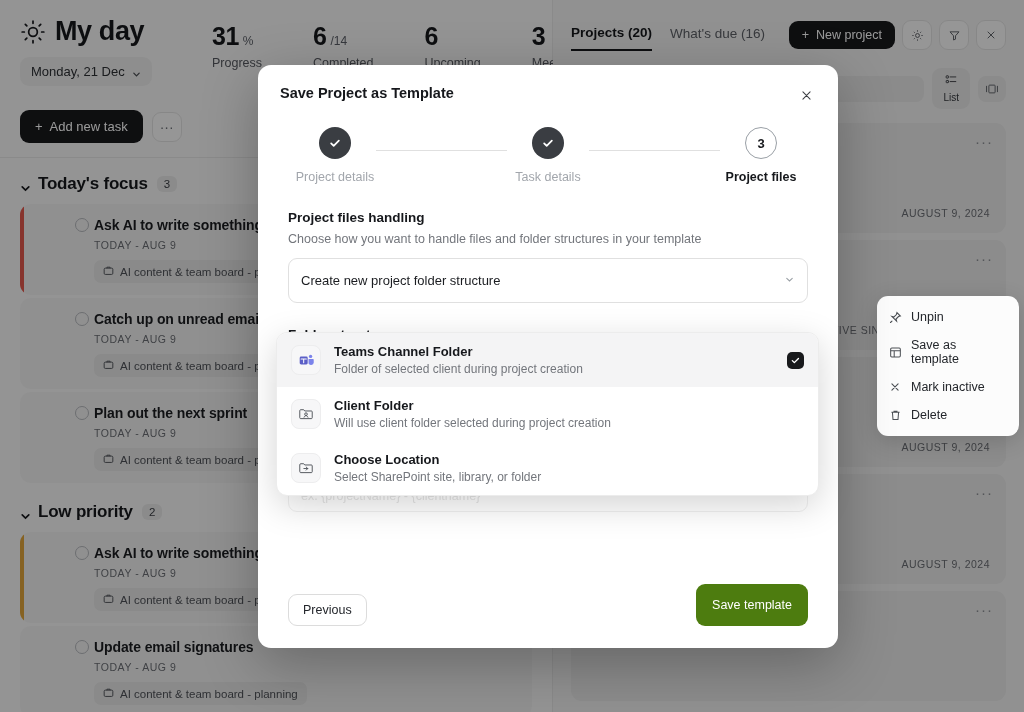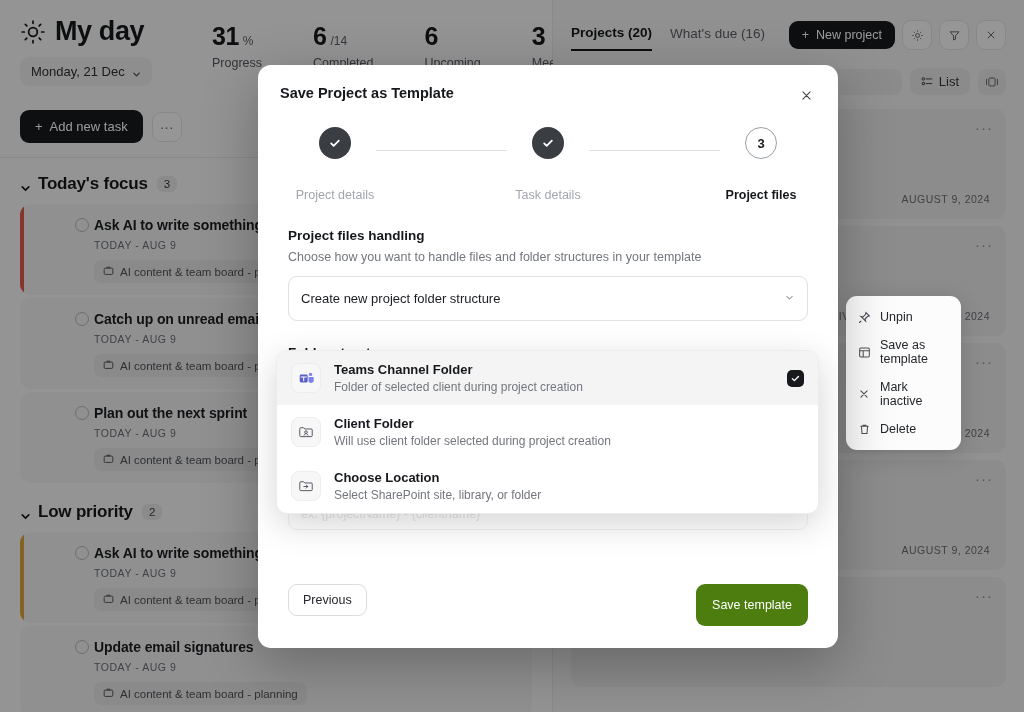--- a/index.html
+++ b/index.html
@@ -123,21 +123,21 @@
   .right-filter-row {
     display: flex; align-items: center; gap: 8px;
     padding: 12px 18px 10px 18px;
   }
   .search-pill {
     flex: 1; height: 26px; background: #e8e8e8; border-radius: 8px;
   }
   .view-pill {
     display: inline-flex; align-items: center; gap: 6px;
     background: #e8e8e8; border-radius: 9px; padding: 6px 11px;
-    font-size: 13px; color: #34373c; cursor: pointer;
+    font-size: 10px; color: #34373c; cursor: pointer; flex-direction: column;
   }
   .view-sq {
     width: 28px; height: 26px; border-radius: 8px; background: #e8e8e8;
     display: flex; align-items: center; justify-content: center; color: #5d6066;
     cursor: pointer;
   }
 
   .cards-col { padding: 4px 18px 0 18px; }
   .proj-card {
     position: relative;
@@ -166,21 +166,21 @@
   }
   .score-pill {
     display: inline-flex; align-items: center; gap: 6px;
     background: #d4e5d4; border-radius: 9px; padding: 4px 10px;
     font-size: 11.5px; color: #2d3a2d;
   }
   .green-dot { width: 7px; height: 7px; border-radius: 50%; background: #4b9b4b; }
 
   
   .ctx-menu {
-    position: absolute; left: 846px; top: 296px; width: 115px;
+    position: absolute; left: 877px; top: 296px; width: 142px;
     background: #fcfcfc; border-radius: 11px;
     box-shadow: 0 5px 22px rgba(0,0,0,0.16);
     padding: 7px 0; z-index: 45;
   }
   .ctx-item {
     display: flex; align-items: center; gap: 9px;
     padding: 7px 12px; font-size: 12.5px; color: #23262b; cursor: pointer;
   }
   .ctx-ico { width: 13px; height: 13px; flex: none; color: #4c5055; }
 
@@ -210,21 +210,21 @@
     padding: 22px 36px 0 36px;
   }
   .step { display: flex; flex-direction: column; align-items: center; flex: none; width: 82px; }
   .step-circle {
     width: 32px; height: 32px; border-radius: 50%;
     display: flex; align-items: center; justify-content: center;
     font-size: 13px;
   }
   .step-circle.done { background: #3a3d42; color: #fff; }
   .step-circle.current { background: #fff; border: 1.5px solid #9aa0a6; color: #16181c; font-weight: 700; }
-  .step-label { margin-top: 29px; font-size: 12.5px; white-space: nowrap; }
+  .step-label { margin-top: 11px; font-size: 12.5px; white-space: nowrap; }
   .step-label.muted { color: #a2a6ac; }
   .step-label.active { color: #16181c; font-weight: 700; }
   .step-line { flex: 1; height: 1px; background: #e0e0e0; margin-top: 23px; }
 
   .modal-body { padding: 26px 30px 0 30px; flex: 1; position: relative; }
   .field-label { font-size: 13.5px; font-weight: 700; color: #16181c; }
   .field-hint { font-size: 12.5px; color: #73767c; margin-top: 7px; }
   .select-box {
     margin-top: 12px;
     height: 45px; border: 1px solid #e0e0e0; border-radius: 9px;
@@ -262,21 +262,21 @@
   }
 
   .ghost-input {
     position: absolute; left: 30px; right: 30px; top: 296px;
     height: 32px; border: 1px solid #f0f0f0; border-radius: 9px;
     display: flex; align-items: center; padding: 0 12px;
     font-size: 12.5px; color: #e6e6e6;
   }
 
   .modal-foot {
-    display: flex; align-items: flex-start;
+    display: flex; align-items: flex-end;
     padding: 0 30px 22px 30px;
   }
   .btn-outline {
     border: 1px solid #dcdcdc; background: #fff; border-radius: 9px;
     padding: 8px 14px; font-size: 12.5px; color: #23262b; cursor: pointer;
   }
   .btn-primary {
     margin-left: auto; background: #4d7c0f; color: #fff; border: none;
     border-radius: 9px; padding: 14px 16px; font-size: 12.5px; cursor: pointer;
   }

